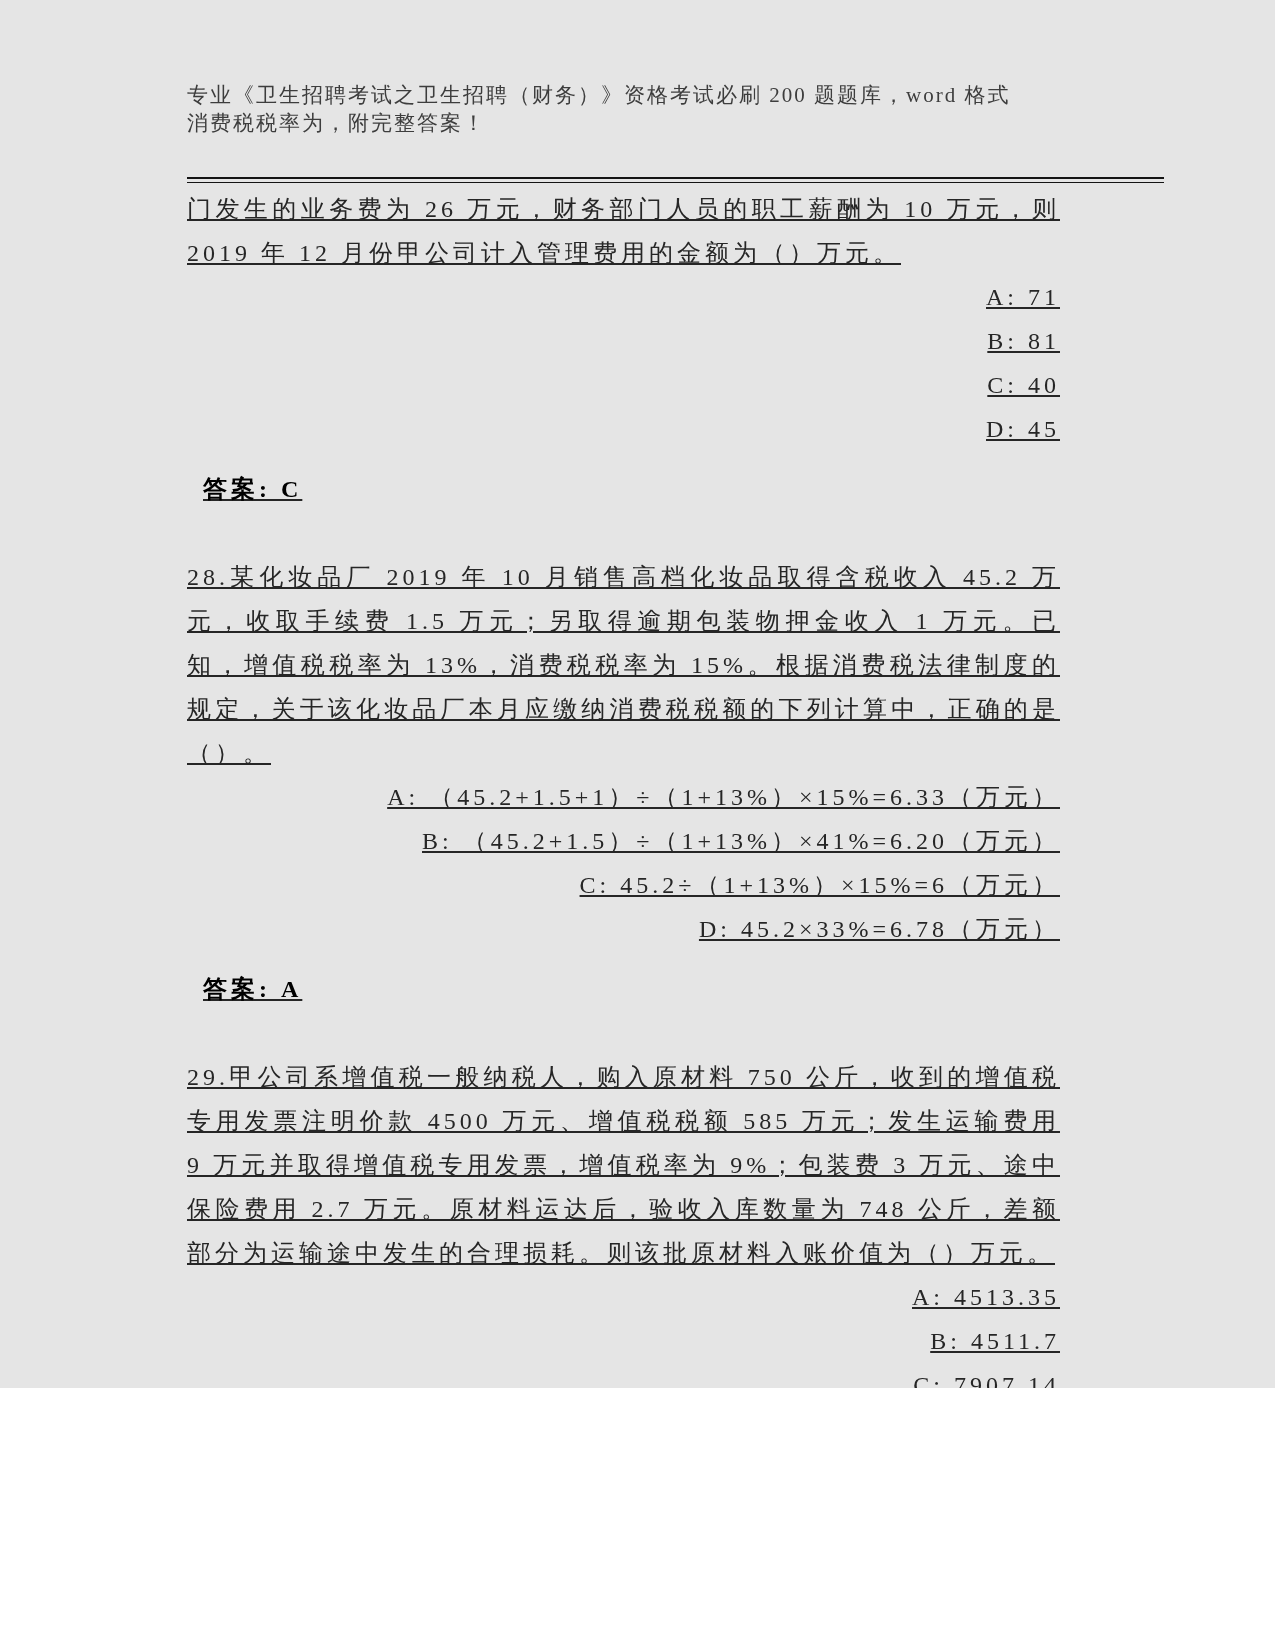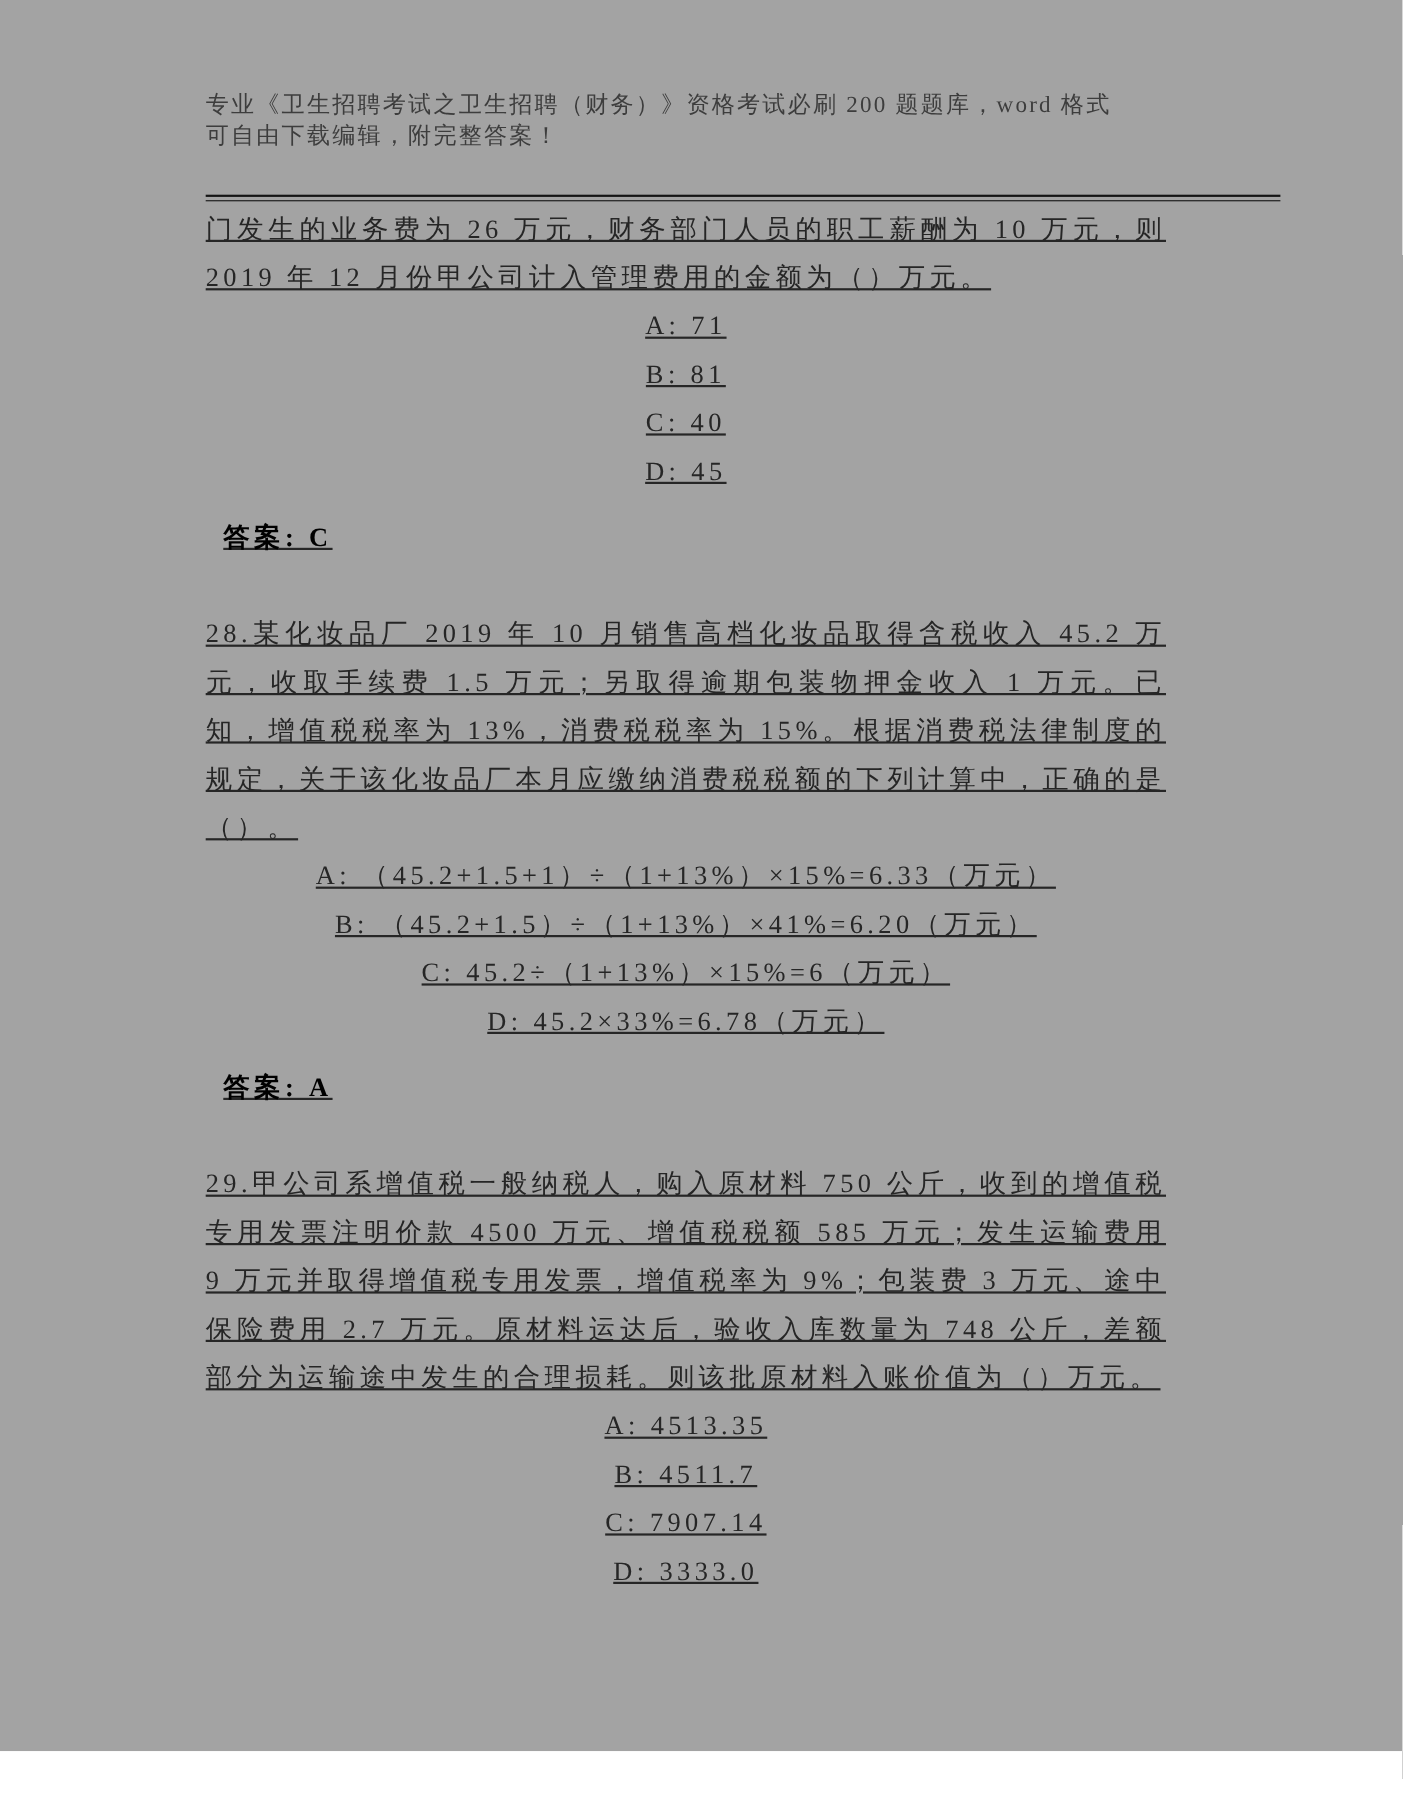--- a/index.html
+++ b/index.html
@@ -3,22 +3,22 @@
 <meta charset="utf-8">
 <style>
   html, body {
     margin: 0;
     padding: 0;
     background: #ffffff;
   }
   .page {
     position: relative;
     width: 1275px;
-    height: 1592px;
-    background: #a3a3a3;
+    height: 1388px;
+    background: #e5e5e5;
     overflow: hidden;
     font-family: "Liberation Serif", "DejaVu Serif", serif;
     color: #262626;
   }
   .header {
     position: absolute;
     left: 187px;
     top: 81px;
     width: 905px;
     font-size: 21px;
@@ -47,37 +47,37 @@
   }
   .q-block + .q-block {
     margin-top: 44px;
   }
   .stem {
     margin: 0;
     text-align: justify;
   }
   .opt {
     margin: 0;
-    text-align: center;
+    text-align: right;
   }
   .ans {
     margin: 16px;
     font-weight: bold;
     color: #000000;
     font-family: "Liberation Serif", "DejaVu Serif", serif;
   }
 </style>
 </head>
 <body>
 
 <div class="page">
 
   <div class="header">
     <div>专业《卫生招聘考试之卫生招聘（财务）》资格考试必刷 200 题题库，word 格式</div>
-    <div>可自由下载编辑，附完整答案！</div>
+    <div>消费税税率为，附完整答案！</div>
   </div>
 
   <div class="header-rule"></div>
 
   <div class="content">
 
     <section class="q-block">
       <p class="stem">门发生的业务费为 26 万元，财务部门人员的职工薪酬为 10 万元，则 2019 年 12 月份甲公司计入管理费用的金额为（）万元。</p>
       <p class="opt">A: 71</p>
       <p class="opt">B: 81</p>

